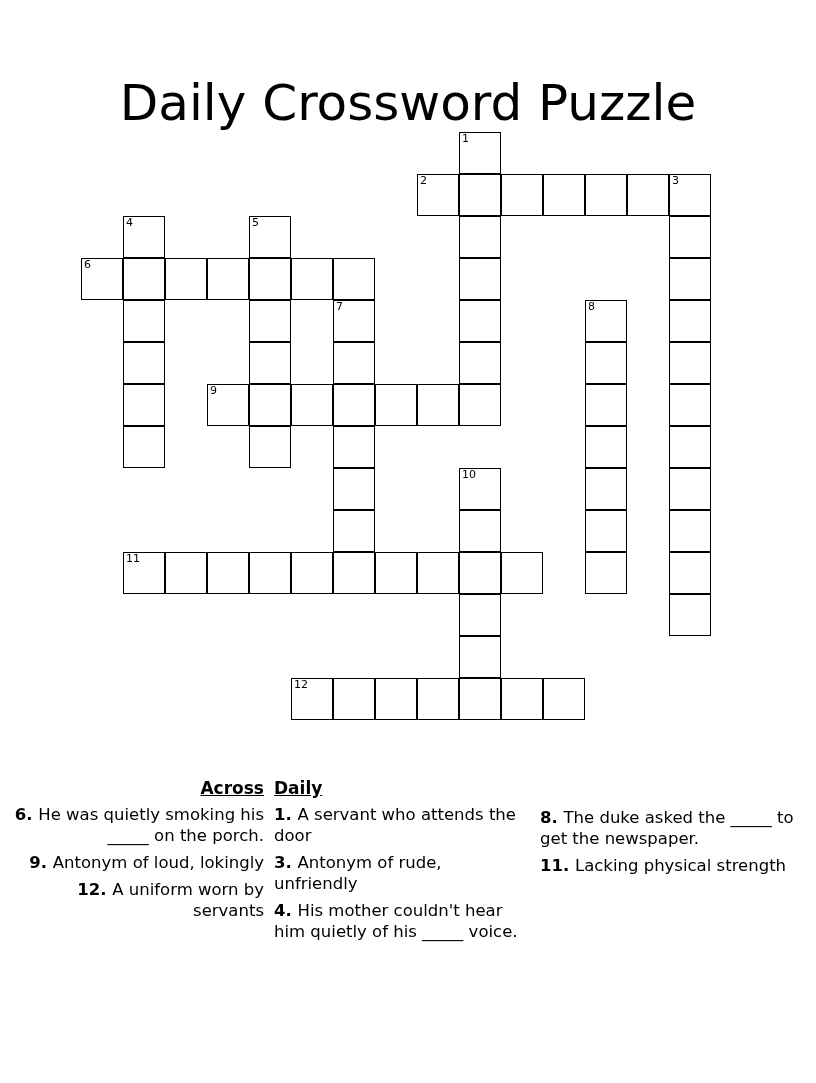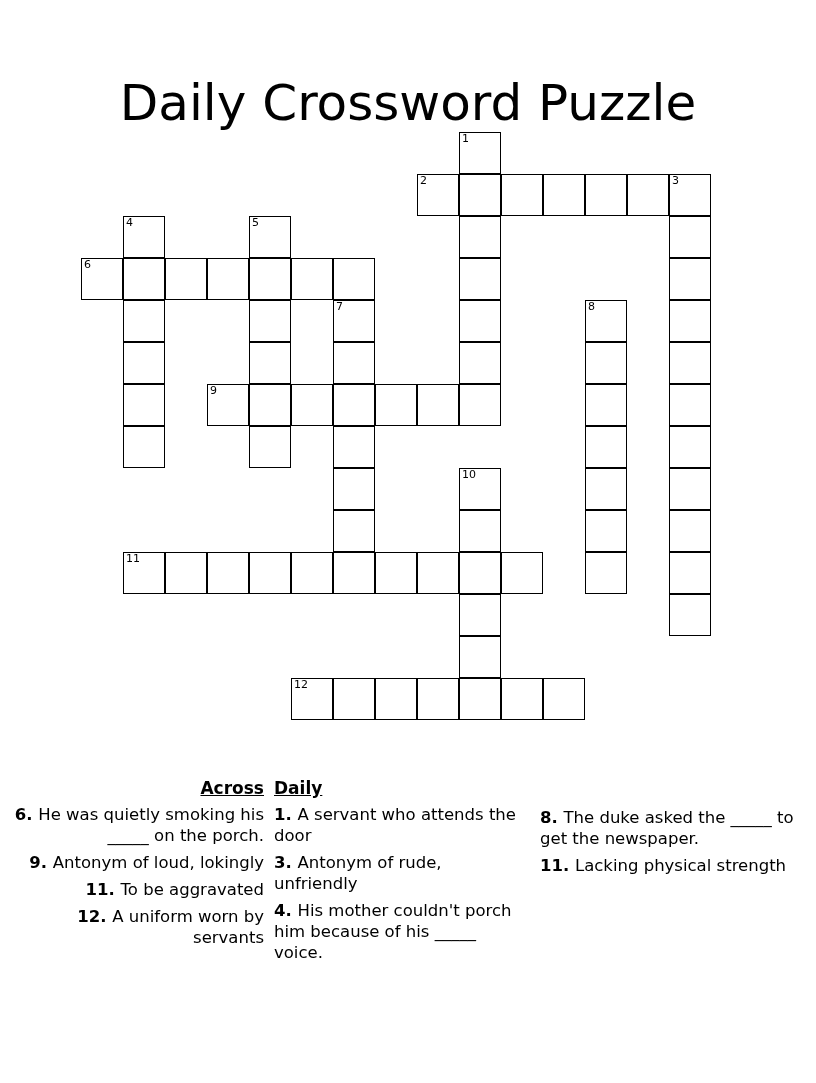--- a/index.html
+++ b/index.html
@@ -203,31 +203,30 @@
       <div class="cell" style="left: 543px; top: 678px; width: 42px; height: 42px;"></div>
     </div>
 
   <div class="clues">
 
     <div class="col col-across">
       <div class="col-heading">Across</div>
       <div id="across-list">
           <div class="clue"><span class="n">6. </span><span>He was quietly smoking his _____ on the porch.</span></div>
           <div class="clue"><span class="n">9. </span><span>Antonym of loud, lokingly</span></div>
-          <div class="clue"><span class="n">11. </span><span>To be aggravated</span></div>
           <div class="clue"><span class="n">12. </span><span>A uniform worn by servants</span></div>
         </div>
     </div>
 
     <div class="col col-down">
       <div class="col-heading">Daily</div>
       <div id="down-list">
           <div class="clue"><span class="n">1. </span><span>A servant who attends the door</span></div>
           <div class="clue"><span class="n">3. </span><span>Antonym of rude, unfriendly</span></div>
-          <div class="clue"><span class="n">4. </span><span>His mother couldn't porch him because of his _____ voice.</span></div>
+          <div class="clue"><span class="n">4. </span><span>His mother couldn't hear him quietly of his _____ voice.</span></div>
         </div>
     </div>
 
     <div class="col col-third">
       <div class="spacer-heading"></div>
       <div id="down2-list">
           <div class="clue"><span class="n">8. </span><span>The duke asked the _____ to get the newspaper.</span></div>
           <div class="clue"><span class="n">11. </span><span>Lacking physical strength</span></div>
         </div>
     </div>

